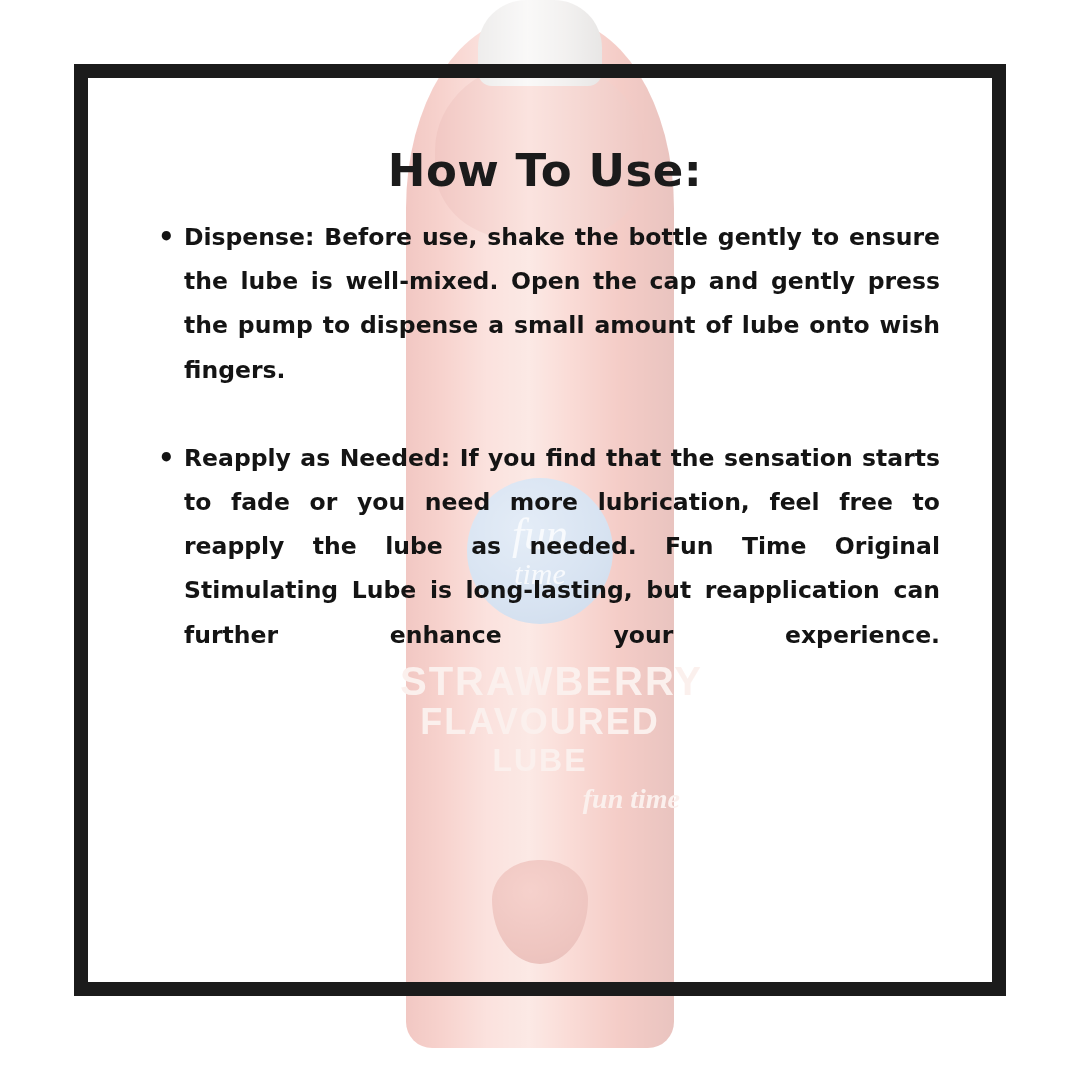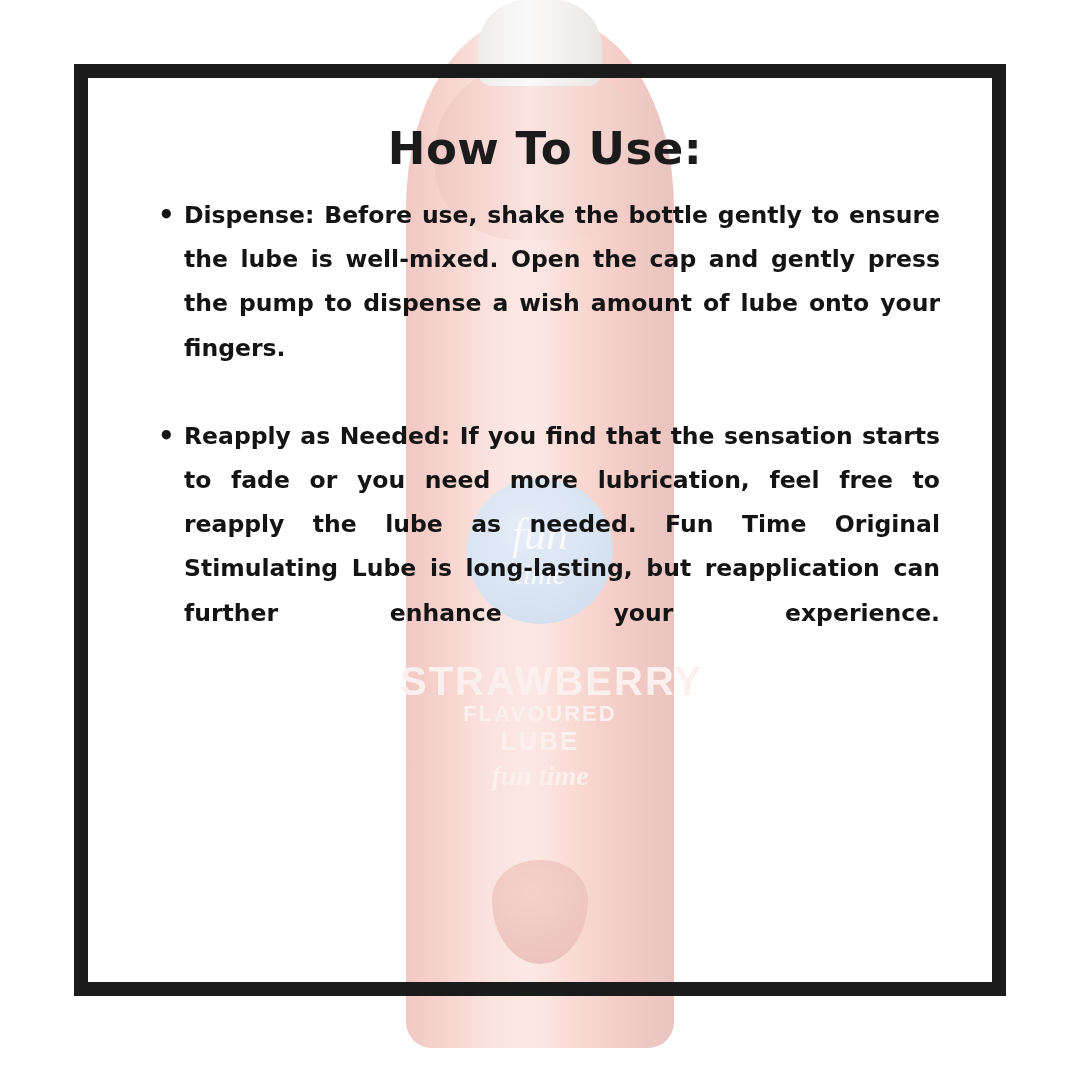--- a/index.html
+++ b/index.html
@@ -104,28 +104,29 @@
     transform: translateX(-50%);
     top: 660px;
     width: 280px;
     text-align: center;
     color: #f5cfc6;
     font-family: "Liberation Sans", sans-serif;
     font-weight: bold;
     letter-spacing: 2px;
   }
   .label-text .t1 { font-size: 40px; line-height: 1.06; }
-  .label-text .t2 { font-size: 22px; line-height: 1.1; }
-  .label-text .t3 { font-size: 26px; line-height: 1.15; }
+  .label-text .t2 { font-size: 36px; line-height: 1.1; }
+  .label-text .t3 { font-size: 32px; line-height: 1.15; }
   .label-text .t4 {
     font-family: "Liberation Serif", serif;
     font-style: italic;
     font-size: 28px;
     letter-spacing: 0;
     margin-top: 4px;
+    text-align: right;
   }
   .strawberry {
     position: absolute;
     left: 50%;
     transform: translateX(-50%);
     top: 860px;
     width: 96px;
     height: 104px;
     border-radius: 48% 48% 50% 50% / 38% 38% 62% 62%;
     background: radial-gradient(circle at 40% 30%, #e26a59, #c8402f 70%, #ab2e20);
@@ -140,21 +141,21 @@
     height: 932px;
     border: 14px solid #1b1b1b;
     box-sizing: border-box;
     background: transparent;
   }
 
   
   .content {
     position: absolute;
     left: 88px;
-    top: 66px;
+    top: 88px;
     width: 904px;
     height: 904px;
     box-sizing: border-box;
     padding: 56px 52px 20px 62px;
   }
 
   .title {
     text-align: center;
     font-family: "DejaVu Sans", sans-serif;
     font-weight: bold;
@@ -222,18 +223,18 @@
 
     <div class="strawberry"></div>
   </div>
 
   <div class="frame"></div>
 
   <div class="content">
     <h1 class="title">How To Use:</h1>
 
     <ul class="steps">
-      <li>Dispense: Before use, shake the bottle gently to ensure the lube is well-mixed. Open the cap and gently press the pump to dispense a wish amount of lube onto your fingers.</li>
+      <li>Dispense: Before use, shake the bottle gently to ensure the lube is well-mixed. Open the cap and gently press the pump to dispense a small amount of lube onto wish fingers.</li>
       <li>Reapply as Needed: If you find that the sensation starts to fade or you need more lubrication, feel free to reapply the lube as needed. Fun Time Original Stimulating Lube is long-lasting, but reapplication can further enhance your experience.</li>
     </ul>
   </div>
 
 </div>
 
 </body></html>

